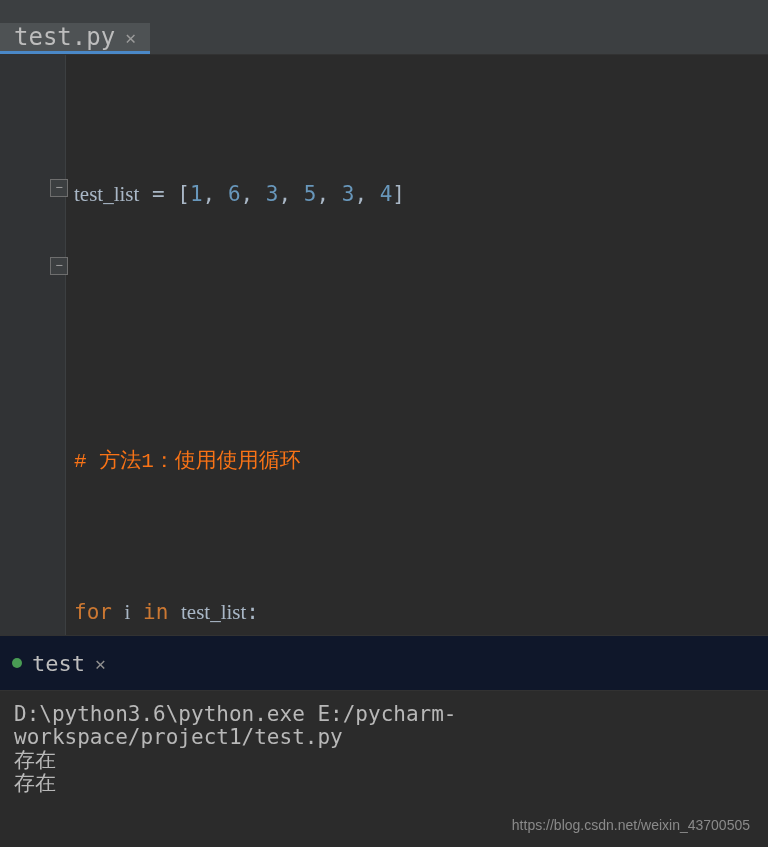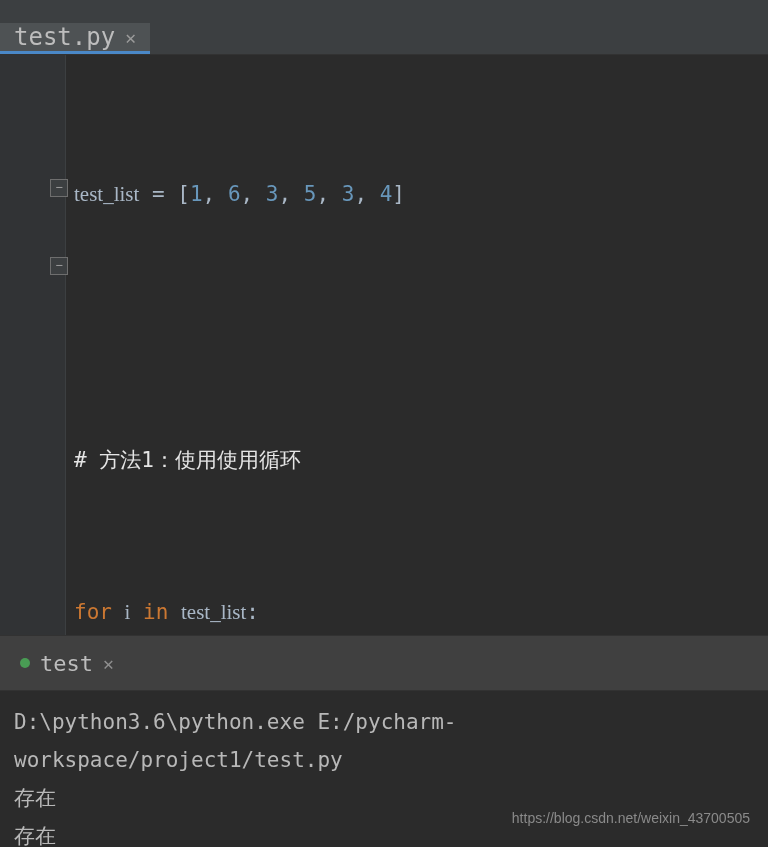--- a/index.html
+++ b/index.html
@@ -38,35 +38,35 @@
     font-size: 12px; line-height: 14px; text-align: center;
     transform: translateY(-2px);
   }
   .code {
     position: absolute; left: 74px; top: 6px; right: 0;
   }
   .line { height: 38px; }
   .c-kw { color: #cc7832; text-align: center; }
   .c-id { color: #a9b7c6; font-family: Liberation Serif, serif; }
   .c-num { color: #6897bb; }
-  .c-cmt { color: #e5e5e5; }
+  .c-cmt { color: #f97316; font-family: Liberation Mono, monospace; }
   .c-op  { color: #a9b7c6; }
   .wavy { text-decoration-line: underline; text-decoration-style: wavy; text-decoration-color: #6a8256; }
   
   .run-bar {
-    height: 56px; background: #404040; display: flex; align-items: center;
+    height: 56px; background: #0f172a; display: flex; align-items: center;
     border-top: 1px solid #323232; border-bottom: 1px solid #323232;
-    padding-left: 20px; gap: 10px;
+    padding-left: 12px; gap: 10px;
   }
   .run-icon { width: 10px; height: 10px; border-radius: 50%; background: #499c54; }
   .run-title { color: #bdbdbd; font-size: 22px; }
   .run-close { color: #8f8f8f; font-size: 18px; cursor: pointer; }
   .console {
     background: #2b2b2b; padding: 12px 14px;
-    font-size: 21px; line-height: 38px; color: #b8b8b8;
+    font-size: 21px; line-height: 23px; color: #b8b8b8;
     height: 156px; position: relative;
   }
   .watermark {
     position: absolute; right: 18px; bottom: 10px;
     color: #8a8a8a; font-size: 14px; font-family: Arial, sans-serif; margin-left: 32px;
   }
 </style>
 </head>
 <body>
 

